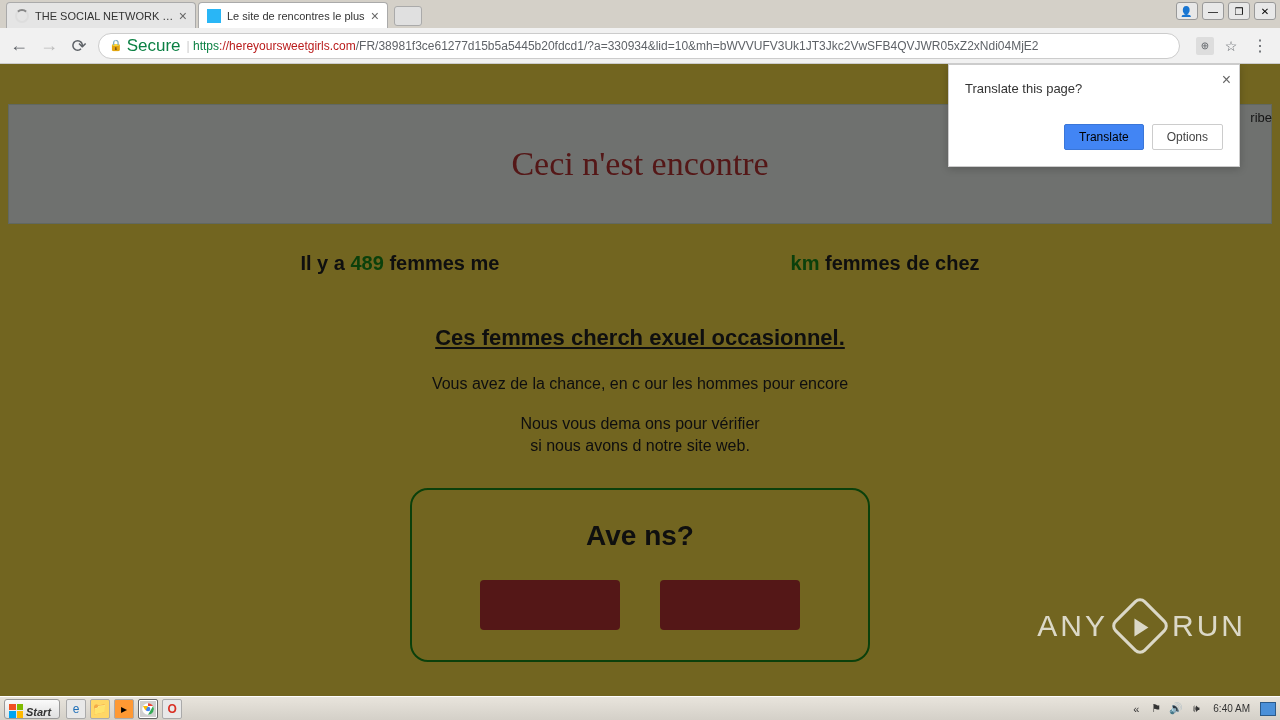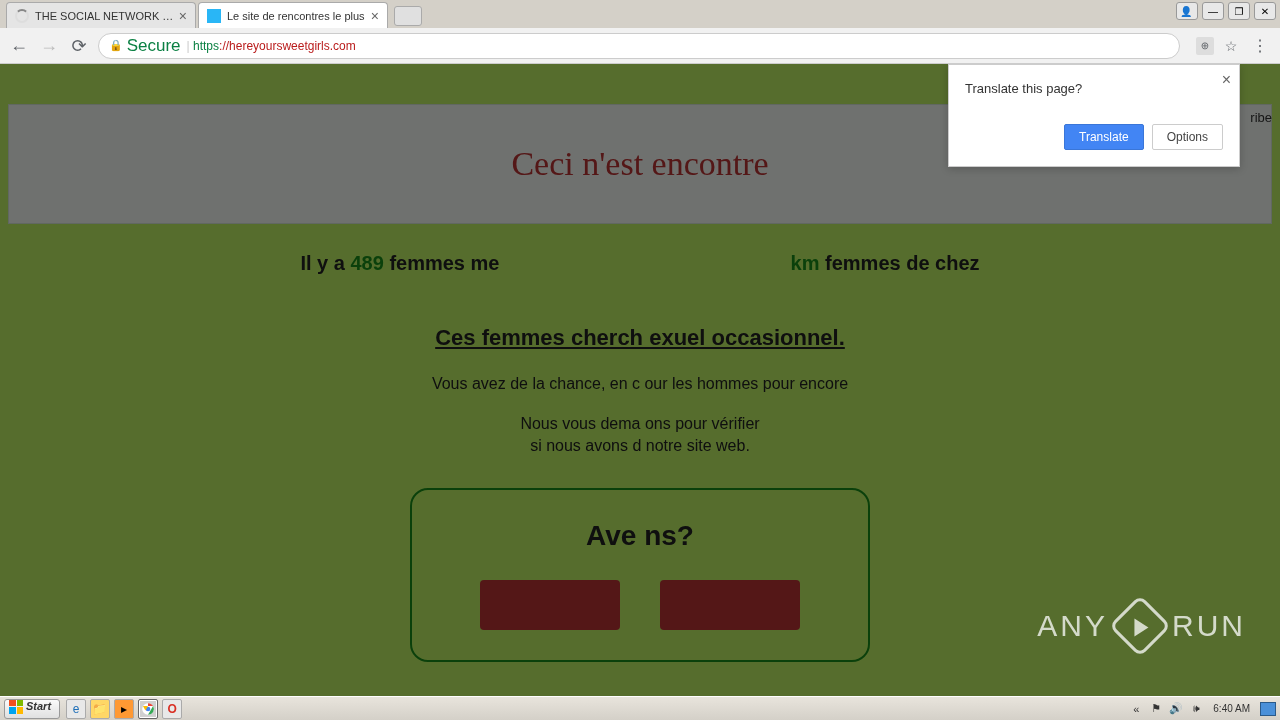--- a/index.html
+++ b/index.html
@@ -28,21 +28,21 @@
 .secure { color: #0b8043; margin-right: 6px; font-size: 17px; }
 .urlscheme { color: #0b8043; }
 .urlpath { color: #5f6368; }
 .urlhost { color: #b91c1c; }
 .url-ext { display: flex; gap: 8px; margin-left: 8px; align-items: center; }
 .ext-icon { width: 18px; height: 18px; display: flex; align-items: center; justify-content: center; font-size: 14px; color: #5f6368; cursor: pointer; }
 .menu-dots { font-size: 16px; color: #5f6368; cursor: pointer; padding: 0 4px; }
 
 
 .viewport { position: relative; width: 100%; height: calc(100% - 64px - 24px); background: #fff; overflow: hidden; }
-.page-content { width: 100%; height: 100%; padding-top: 40px; text-align: center; background: #bef264; }
+.page-content { width: 100%; height: 100%; padding-top: 40px; text-align: center; background: #fde047; }
 .hero-box { margin: 0 8px; border: 1px solid #d8e6d8; background: #f5faf5; padding: 40px 0; }
 .hero-title { font-family: Georgia, serif; font-size: 34px; color: #b33; }
 .subline { margin-top: 28px; font-size: 20px; font-weight: bold; color: #222; }
 .subline .accent { color: #1a8f1a; }
 .underline-heading { margin-top: 50px; font-size: 22px; font-weight: bold; text-decoration: underline; color: #222; }
 .paragraph { margin-top: 24px; font-size: 16px; color: #222; }
 .paragraph2 { margin-top: 20px; font-size: 16px; color: #222; line-height: 1.4; }
 .question-box { width: 460px; margin: 30px auto 0; border: 2px solid #1a8f1a; border-radius: 18px; padding: 30px 20px; }
 .question-box h2 { font-size: 28px; font-weight: bold; color: #222; margin-bottom: 28px; }
 .qb-buttons { display: flex; justify-content: center; gap: 40px; }
@@ -61,33 +61,33 @@
 .modal-attn { color: #e74c3c; font-weight: bold; font-size: 17px; margin-top: 8px; }
 .modal-text { color: #555; font-weight: bold; font-size: 16px; line-height: 1.35; margin-top: 4px; padding: 0 10px; }
 .modal-ok { display: inline-block; margin-top: 18px; background: #f15a3a; color: #fff; font-size: 26px; font-weight: bold; padding: 8px 44px; border-radius: 4px; cursor: pointer; border: none; }
 
 
 .translate-popup { position: absolute; top: 0; right: 40px; width: 292px; background: #fff; border: 1px solid #ccc; box-shadow: 0 2px 8px rgba(0,0,0,0.2); padding: 16px; z-index: 30; font-size: 13px; color: #333; }
 .translate-popup .close { position: absolute; top: 6px; right: 8px; font-size: 16px; color: #666; cursor: pointer; }
 .translate-popup .tp-title { margin-bottom: 28px; font-size: 13px; }
 .tp-actions { display: flex; justify-content: flex-end; gap: 8px; }
 .tp-btn { padding: 5px 14px; font-size: 12px; border-radius: 2px; cursor: pointer; }
-.tp-translate { background: #4285f4; color: #ffffff; border: 1px solid #3a76d8; text-align: right; }
+.tp-translate { background: #4285f4; color: #000000; border: 1px solid #3a76d8; text-align: right; }
 .tp-options { background: #fff; color: #444; border: 1px solid #ccc; }
 
 .corner-text { position: absolute; top: 46px; right: 8px; font-size: 13px; color: #333; z-index: 5; }
 
 
 .watermark { position: absolute; right: 34px; bottom: 48px; z-index: 40; display: flex; align-items: center; gap: 10px; color: rgba(255,255,255,0.75); font-size: 30px; font-weight: 300; letter-spacing: 3px; pointer-events: none; font-family: Arial, sans-serif; }
 .wm-play { width: 44px; height: 44px; border: 3px solid rgba(255,255,255,0.75); border-radius: 8px; transform: rotate(45deg); display: flex; align-items: center; justify-content: center; }
 .wm-play::after { content: ''; width: 0; height: 0; border-left: 14px solid rgba(255,255,255,0.75); border-top: 9px solid transparent; border-bottom: 9px solid transparent; transform: rotate(-45deg); margin-left: 3px; }
 
 
 .taskbar { position: absolute; bottom: 0; left: 0; right: 0; height: 24px; background: linear-gradient(#e8e4dc, #d4d0c8); border-top: 1px solid #fff; display: flex; align-items: center; padding: 0 4px; z-index: 60; }
-.start-btn { height: 20px; padding: 0 8px 0 4px; background: linear-gradient(#fafafa, #e0e0e0); border: 1px solid #999; border-radius: 3px; display: flex; align-items: flex-start; gap: 3px; font-size: 11px; font-weight: bold; font-style: italic; color: #333; cursor: pointer; }
+.start-btn { height: 20px; padding: 0 8px 0 4px; background: linear-gradient(#fafafa, #e0e0e0); border: 1px solid #999; border-radius: 3px; display: flex; align-items: flex-end; gap: 3px; font-size: 11px; font-weight: bold; font-style: italic; color: #333; cursor: pointer; }
 .win-flag { width: 14px; height: 14px; display: grid; grid-template: 1fr 1fr / 1fr 1fr; gap: 1px; }
 .win-flag span:nth-child(1){background:#f25022}.win-flag span:nth-child(2){background:#7fba00}.win-flag span:nth-child(3){background:#00a4ef}.win-flag span:nth-child(4){background:#ffb900}
 .task-icons { display: flex; gap: 4px; margin-left: 6px; }
 .task-icon { width: 20px; height: 20px; border: 1px solid #aaa; border-radius: 2px; display: flex; align-items: center; justify-content: center; font-size: 12px; cursor: pointer; background: #e8e8e8; }
 .task-icon.active { border: 1px solid #666; background: #d0d0d0; box-shadow: inset 0 0 0 1px #fff; }
 .tray { margin-left: auto; display: flex; align-items: center; gap: 6px; font-size: 10px; color: #333; }
 .tray-icon { width: 14px; height: 14px; display: flex; align-items: center; justify-content: center; font-size: 11px; cursor: pointer; }
 .clock { font-size: 10px; margin: 0 4px; }
 .tray-end { width: 16px; height: 14px; background: #4a90d9; border: 1px solid #2a5a8a; }
 </style>
@@ -119,20 +119,21 @@
   <div class="addr-bar">
     <div class="nav-btn">←</div>
     <div class="nav-btn disabled">→</div>
     <div class="nav-btn">⟳</div>
     <div class="url-box">
       <span class="lock">🔒</span>
       <span class="secure">Secure</span>
       <span style="color:#ccc">|&nbsp;</span>
       <span class="urlscheme">https</span>
       <span class="urlhost">://hereyoursweetgirls.com</span>
+      <span class="urlpath">/FR/38981f3ce61277d15b5a5445b20fdcd1/?a=330934&amp;lid=10&amp;mh=bWVVUFV3Uk1JT3Jkc2VwSFB4QVJWR05xZ2xNdi04MjE2</span>
     </div>
     <div class="url-ext">
       <div class="ext-icon" style="background:#ddd;border-radius:2px;font-size:10px">⊕</div>
       <div class="ext-icon">☆</div>
     </div>
     <div class="menu-dots">⋮</div>
   </div>
 </div>
 
 <div class="viewport">

